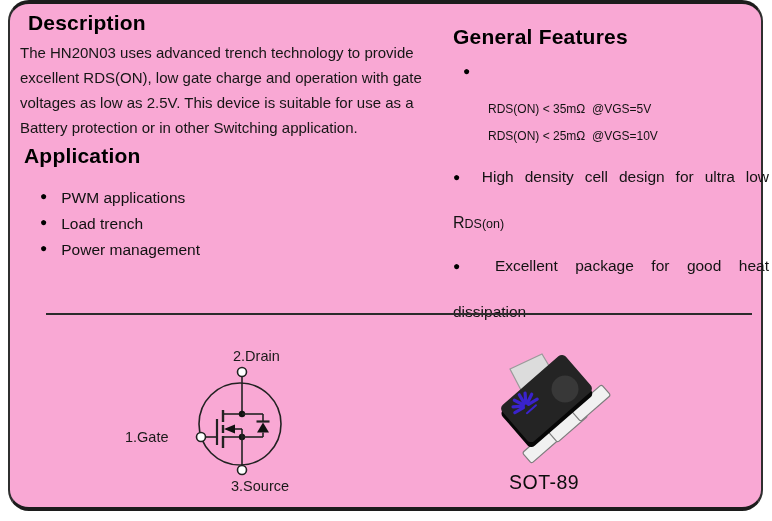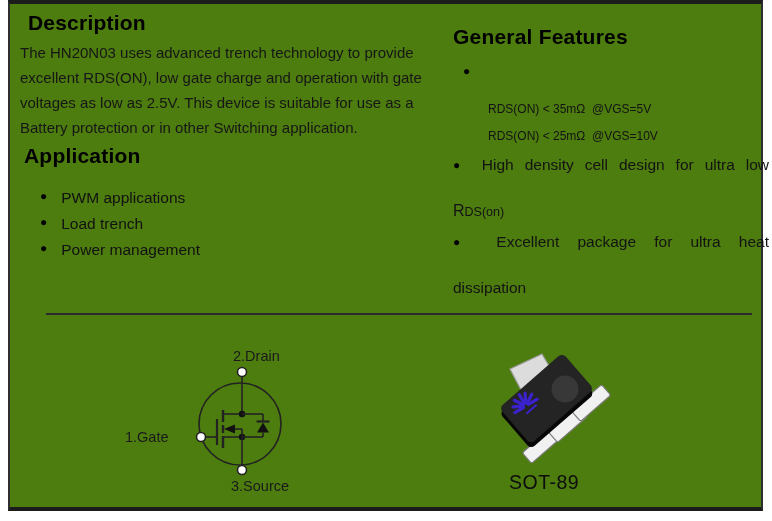--- a/index.html
+++ b/index.html
@@ -4,36 +4,37 @@
 <style>
   html,body{margin:0;padding:0;background:#fff;}
   .page{
     position:relative;width:772px;height:521px;background:#ffffff;
     font-family:"Liberation Sans", sans-serif;color:#111;overflow:hidden;
   }
   .frame{
     position:absolute;left:8px;top:0;width:755px;height:511px;box-sizing:border-box;
     border-top:4px solid #1c1c1c;border-bottom:4px solid #1c1c1c;
     border-left:2px solid #2f2f2f;border-right:2px solid #2f2f2f;
-    background:#4d7c0f;
+    background:#f9a8d4;
+    border-radius:21px;
   }
   .h1{font-size:21px;font-weight:bold;color:#000;letter-spacing:0.2px;white-space:nowrap;}
   .desc-title{position:absolute;left:18px;top:7px;}
   .desc-body{position:absolute;left:10px;top:36px;width:420px;font-size:15px;line-height:25px;color:#161616;}
   .desc-body div{white-space:nowrap;}
   .app-title{position:absolute;left:14px;top:140px;}
   .app-list{position:absolute;left:30px;top:182px;}
   .li{display:flex;align-items:center;line-height:23px;margin-bottom:3px;font-size:15.5px;}
   .dot{font-size:12px;margin-right:14px;position:relative;top:-1px;color:#000;}
   .features{position:absolute;left:443px;top:5px;width:316px;}
   .feat-title{margin:16px 0 12px 0;}
   .spec{margin-left:10px;margin-bottom:12px;}
   .rds-line{margin-left:35px;font-size:12px;line-height:27px;white-space:pre;color:#131313;}
   .jline{
-    margin-top:2px;font-size:15.5px;line-height:25px;color:#131313;
+    margin-top:14px;font-size:15.5px;line-height:25px;color:#131313;
     text-align:justify;text-align-last:justify;
   }
   .jline .dot{margin-right:4px;}
   .plain-line{font-size:15.5px;line-height:29px;color:#131313;margin-top:17px;}
   .r-big{font-size:16px;}
   .r-small{font-size:12.5px;}
   .divider{position:absolute;left:36px;top:309px;width:706px;height:2px;background:#2b2b2b;}
   .mosfet-svg{position:absolute;left:95px;top:338px;}
   .pkg-svg{position:absolute;left:450px;top:338px;}
   .pkg-label{position:absolute;left:499px;top:467px;font-size:19.5px;color:#0d0d0d;letter-spacing:0.5px;}
@@ -73,21 +74,21 @@
       <div class="h1 feat-title">General Features</div>
       <div class="li spec">
         <span class="dot">●</span>
       </div>
       <div class="rds-line">RDS(ON) &lt; 35mΩ  @VGS=5V</div>
       <div class="rds-line">RDS(ON) &lt; 25mΩ  @VGS=10V</div>
 
       <div class="jline"><span class="dot">●</span> <span>High density cell design for ultra low</span></div>
       <div class="plain-line"><span class="r-big">R</span><span class="r-small">DS(on)</span></div>
 
-      <div class="jline"><span class="dot">●</span> <span>Excellent package for ultra heat</span></div>
+      <div class="jline"><span class="dot">●</span> <span>Excellent package for good heat</span></div>
       <div class="plain-line">dissipation</div>
     </div>
 
     <div class="divider"></div>
 
     <svg class="mosfet-svg" width="240" height="160" viewBox="0 0 240 160">
       <text x="128" y="19">2.Drain</text>
       <circle cx="137" cy="30" r="4.5" fill="#fff" stroke="#222" stroke-width="1.6"></circle>
       <line x1="137" y1="34.5" x2="137" y2="72" stroke="#222" stroke-width="1.6"></line>
       <circle cx="135" cy="82" r="41" fill="none" stroke="#222" stroke-width="1.6"></circle>

